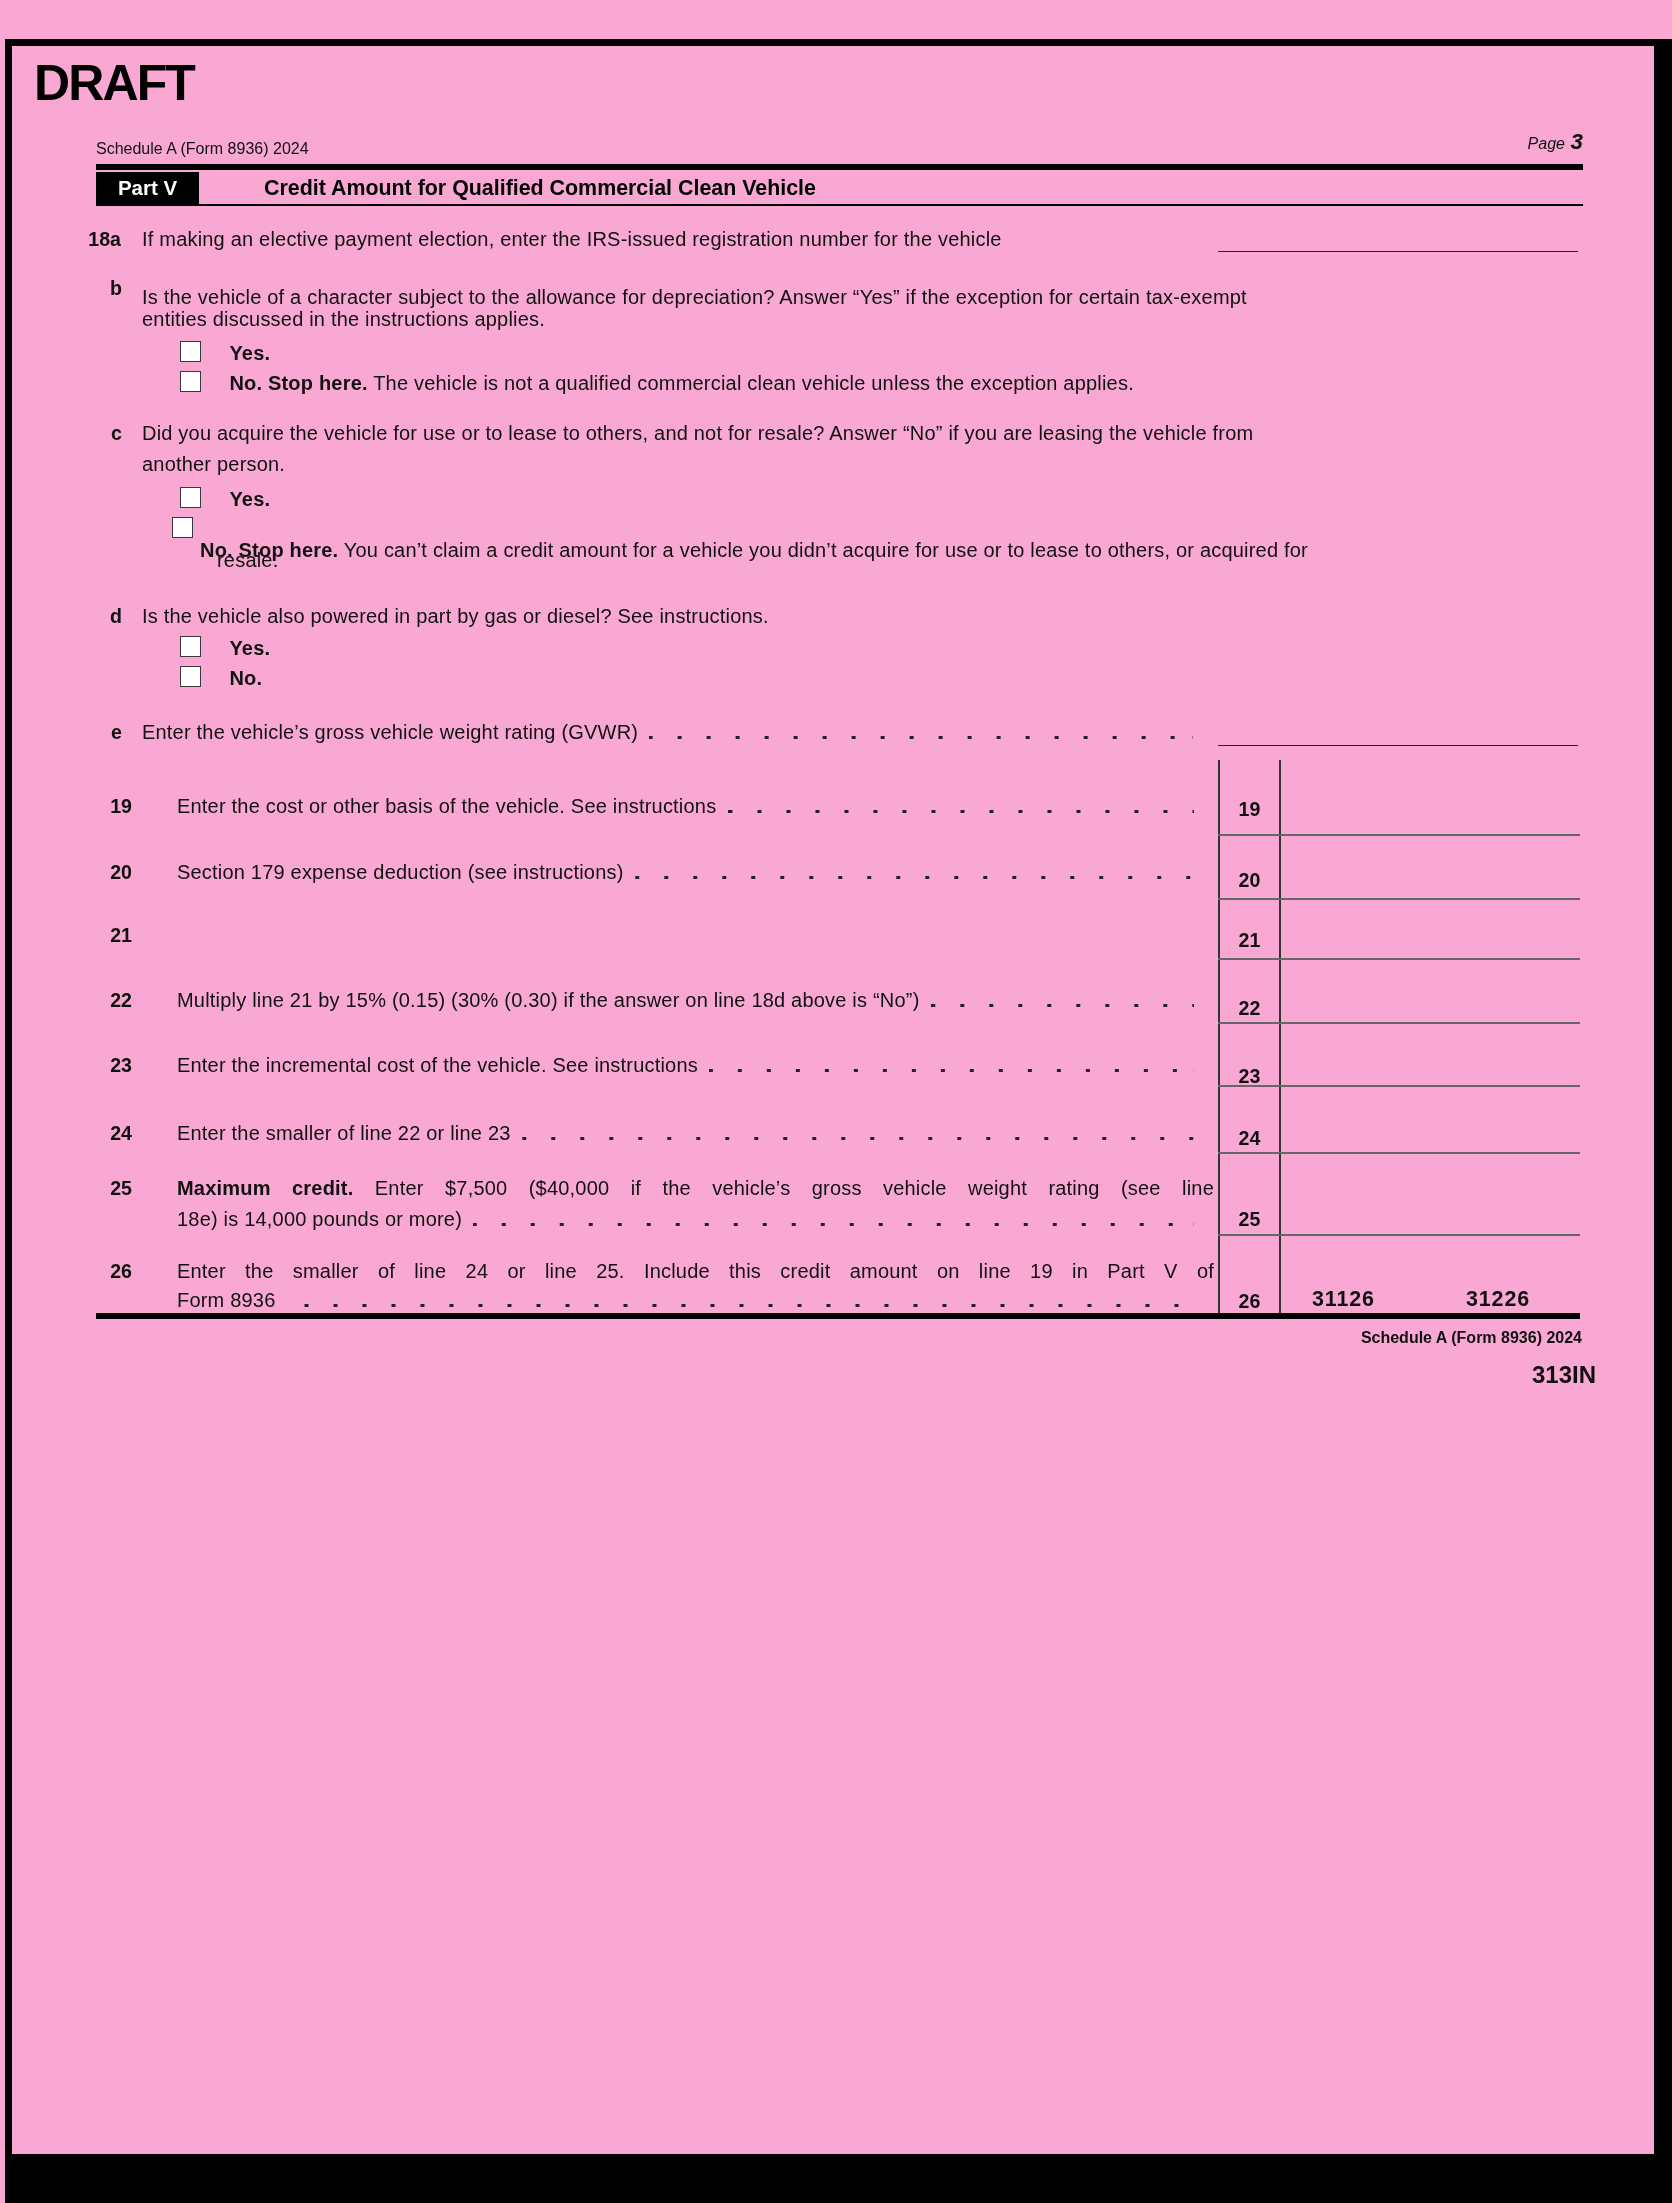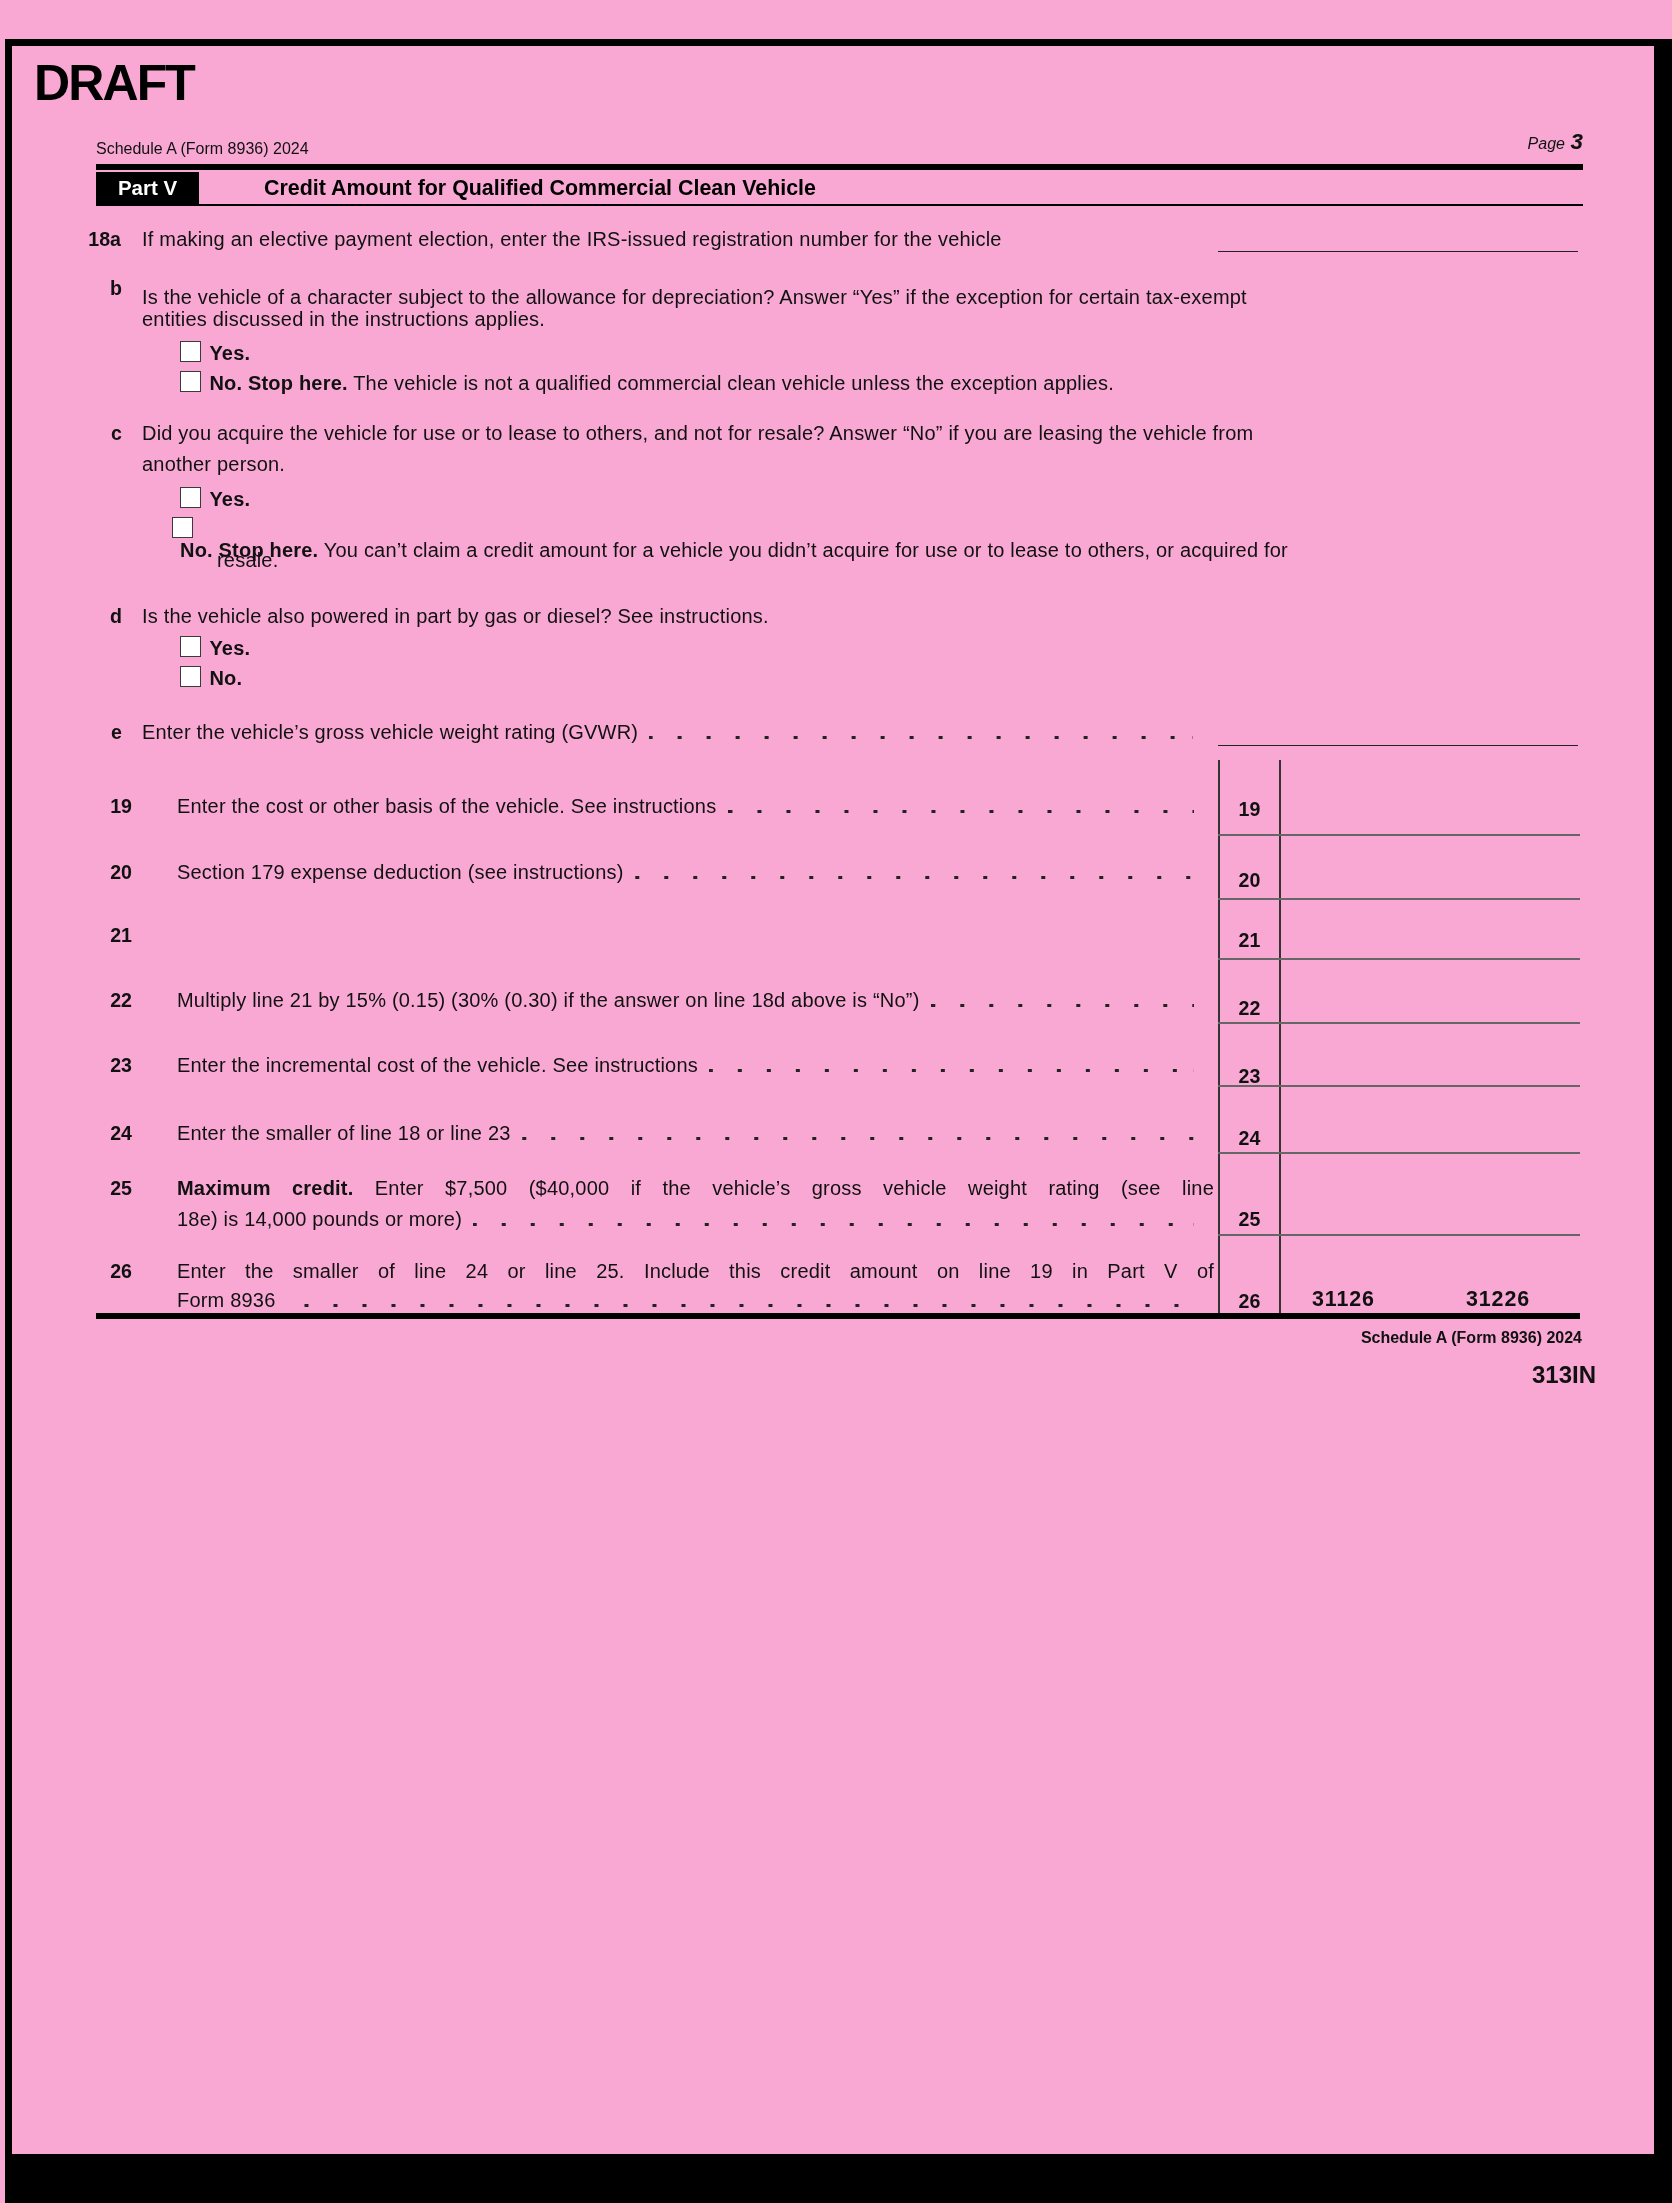--- a/index.html
+++ b/index.html
@@ -46,21 +46,21 @@
   .numcol-letter{left:84px;width:38px;}
   .numcol-n{left:84px;width:48px;}
   .txt{font-size:20px;line-height:24px;white-space:nowrap;letter-spacing:0.2px;}
   .txtwrapline{font-size:20px;line-height:24px;white-space:nowrap;letter-spacing:0.2px;}
   .b{font-weight:bold;}
   .checkbox{
     width:21.4px;height:21.4px;background:#fff;border:1.9px solid #3a3a3a;
     display:inline-block;box-sizing:border-box;
   }
   .cbrow{display:flex;align-items:flex-start;}
-  .cblabel{margin-left:8px;font-size:20px;line-height:24px;white-space:nowrap;letter-spacing:0.2px;}
+  .cblabel{margin-left:28px;font-size:20px;line-height:24px;white-space:nowrap;letter-spacing:0.2px;}
   .blank-line{border-bottom:1.9px solid #222;height:0;}
   .dotrow{display:flex;align-items:baseline;}
   .leader{
     flex:1;height:3.7px;align-self:flex-end;
     margin:0 13px 4.7px 11.2px;
     background-image:repeating-linear-gradient(to right,#222 0 3.7px,transparent 3.7px 29px);
     background-position:right;
   }
   .just{text-align:justify;text-align-last:justify;font-size:20px;line-height:24px;letter-spacing:0.2px;}
   .vline{width:1.9px;background:#333;}
@@ -183,21 +183,21 @@
   <div class="abs num numcol-n" style="top:1053px;">23</div>
   <div class="abs dotrow" style="left:177px;top:1053px;width:1030px;">
     <span class="txt">Enter the incremental cost of the vehicle. See instructions</span>
     <span class="leader"></span>
   </div>
   <div class="abs cellnum" style="top:1065px;">23</div>
   <div class="abs amount-cell" style="top:1024px;height:62px;"></div>
 
   <div class="abs num numcol-n" style="top:1121px;">24</div>
   <div class="abs dotrow" style="left:177px;top:1121px;width:1030px;">
-    <span class="txt">Enter the smaller of line 18 or line 23</span>
+    <span class="txt">Enter the smaller of line 22 or line 23</span>
     <span class="leader"></span>
   </div>
   <div class="abs cellnum" style="top:1127px;">24</div>
   <div class="abs amount-cell" style="top:1087px;height:65px;"></div>
 
   <div class="abs num numcol-n" style="top:1176px;">25</div>
   <div class="abs just" style="left:177px;top:1176px;width:1037px;"><span class="b">Maximum credit.</span><span> Enter $7,500 ($40,000 if the vehicle’s gross vehicle weight rating (see line</span></div>
   <div class="abs dotrow" style="left:177px;top:1207px;width:1030px;">
     <span class="txt">18e) is 14,000 pounds or more)</span>
     <span class="leader"></span>

